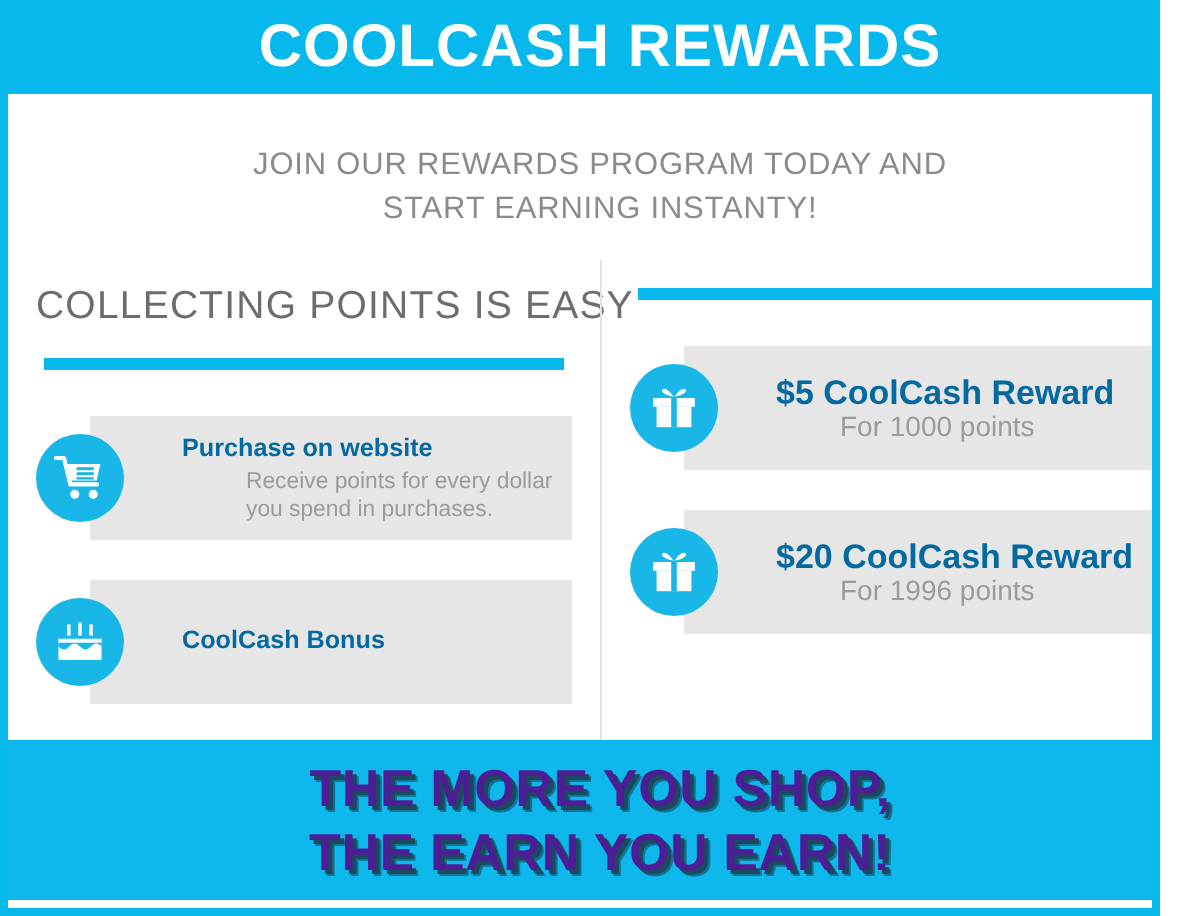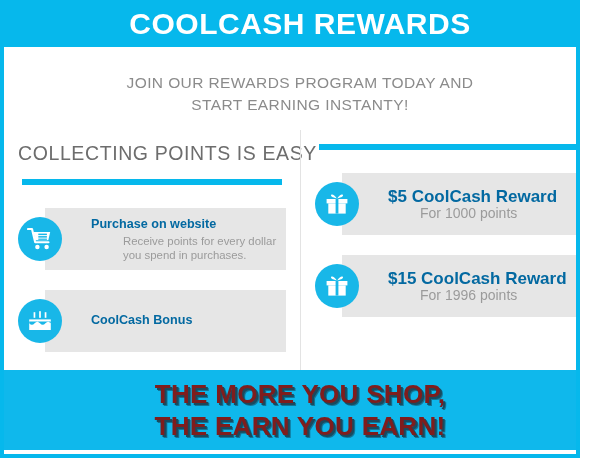--- a/index.html
+++ b/index.html
@@ -158,21 +158,21 @@
     bottom: 4px;
     width: 592px;
     height: 80px;
     background: #0fb8ec;
     display: flex;
     flex-direction: column;
     align-items: center;
     justify-content: center;
   }
   .footer-line {
-    color: #7f1d1d;
+    color: #4c1d95;
     font-size: 26px;
     font-weight: bold;
     line-height: 32px;
     letter-spacing: 0.3px;
     white-space: nowrap;
     text-shadow: 2px 2px 0 #1a4a5e, 3px 3px 0 rgba(20,60,80,0.55);
   }
 </style>
 </head>
 <body>
@@ -257,21 +257,21 @@
           <div class="icon-circle">
             <svg width="26" height="24" viewBox="0 0 26 24" aria-hidden="true">
               <path d="M12.8 6.4 C10.6 3.1 8.2 1.6 7.2 2.8 C6.3 3.9 8.2 5.6 12.8 6.4 Z" fill="#ffffff"></path>
               <path d="M13.2 6.4 C15.4 3.1 17.8 1.6 18.8 2.8 C19.7 3.9 17.8 5.6 13.2 6.4 Z" fill="#ffffff"></path>
               <rect x="2.6" y="7.0" width="20.8" height="4.4" fill="#ffffff"></rect>
               <rect x="4.3" y="11.4" width="17.4" height="10.2" fill="#ffffff"></rect>
               <rect x="11.6" y="7.0" width="2.8" height="14.6" fill="#18b7e8"></rect>
             </svg>
           </div>
           <div class="card-text">
-            <div class="card-title">$15 CoolCash Reward</div>
+            <div class="card-title">$20 CoolCash Reward</div>
             <div class="card-desc">For 1996 points</div>
           </div>
         </div>
 
       </div>
     </div>
 
   </div>
 
   <div class="footer-bar">

